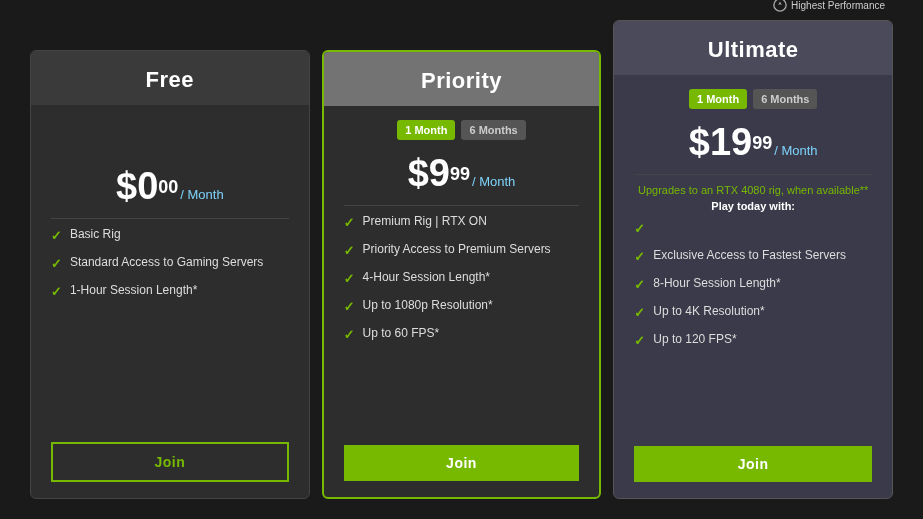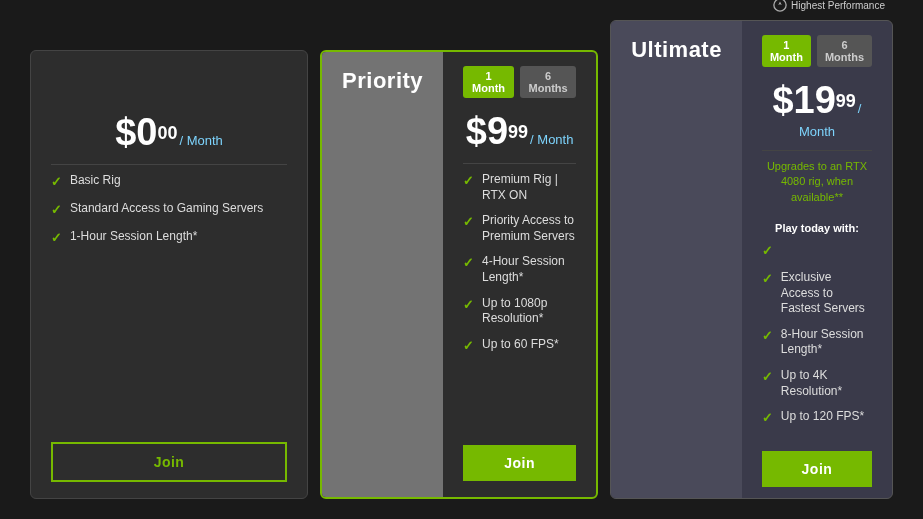--- a/index.html
+++ b/index.html
@@ -22,21 +22,21 @@
       height: 100%;
       align-items: stretch;
       padding: 20px 30px;
       gap: 12px;
     }
 
     .plan-card {
       flex: 1;
       border-radius: 6px;
       display: flex;
-      flex-direction: row;
+      flex-direction: column;
       overflow: hidden;
       position: relative;
     }
 
     .plan-card.free {
       background-color: #2d2d2d;
       border: 1px solid #444;
     }
 
     .plan-card.priority {
@@ -134,21 +134,21 @@
     .price-period {
       font-size: 13px;
       color: #7dd3fc;
       margin-left: 2px;
     }
 
     .upgrade-note {
       font-size: 11px;
       color: #76b900;
       text-align: center;
-      margin-bottom: 17px;
+      margin-bottom: 2px;
       line-height: 1.4;
     }
 
     .play-today {
       font-size: 11px;
       color: #fff;
       text-align: center;
       font-weight: 600;
       margin-bottom: 8px;
     }
@@ -228,20 +228,23 @@
     }
   </style>
 </head>
 <body>
 
 <div class="pricing-container">
 
   <div class="plan-wrapper">
     <div class="spacer"></div>
     <div class="plan-card free">
+      <div class="plan-header free">
+        <div class="plan-title">Free</div>
+      </div>
       <div class="plan-body">
         <div class="empty-spacer"></div>
         <div class="price-display">
           <span class="price-main">$0</span><span class="price-cents">00</span><span class="price-period">/ Month</span>
         </div>
         <ul class="features-list">
           <li class="feature-item">
             <span class="check-icon">✓</span>
             <span>Basic Rig</span>
           </li>

